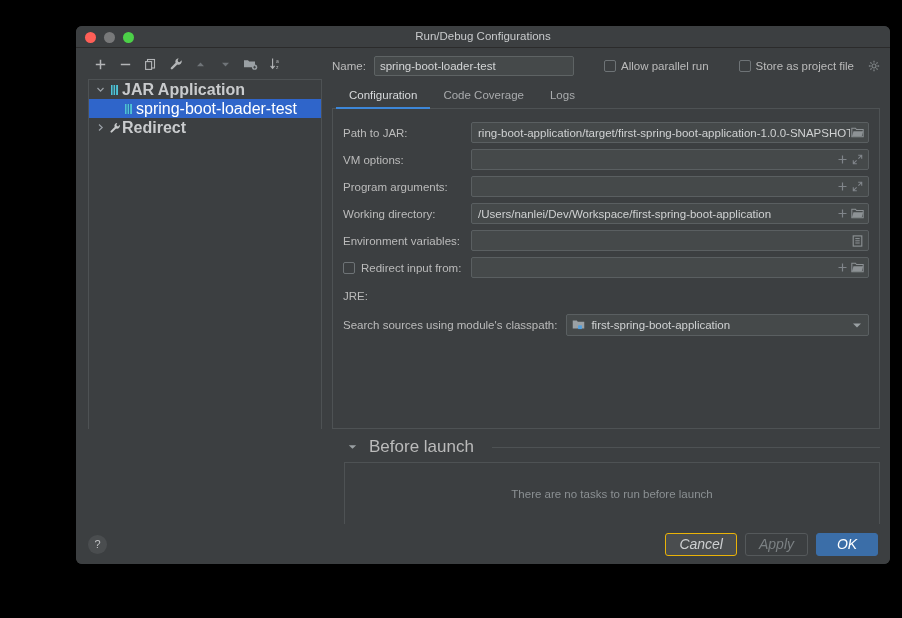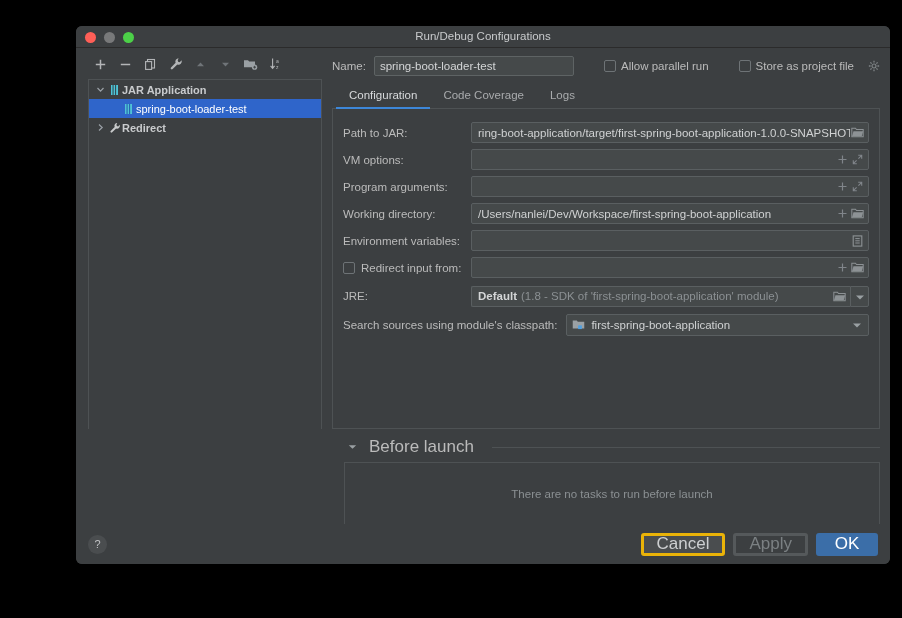--- a/index.html
+++ b/index.html
@@ -86,21 +86,21 @@
     flex: 1 1 auto;
     background: #3c3f41;
     border: 1px solid #4e5254;
     border-bottom: none;
     overflow: hidden;
   }
   .tree-row {
     height: 19px;
     display: flex;
     align-items: center;
-    font-size: 11px;
+    font-size: 16px;
     color: #bbbbbb;
     padding-left: 4px;
     white-space: nowrap;
   }
   .tree-row.selected { background: #2f65ca; color: #ffffff; }
   .tree-row.bold { font-weight: bold; color: #c9cbcd; }
   .twisty {
     width: 14px; display: inline-flex;
     justify-content: center; align-items: center;
     color: #9aa0a6; font-size: 9px;
@@ -288,25 +288,26 @@
     display: flex; align-items: center; justify-content: center;
     font-size: 11px;
     flex: 0 0 auto;
   }
   .spacer { flex: 1 1 auto; }
   .btn {
     height: 23px;
     min-width: 56px;
     padding: 0 13px;
     border-radius: 3px;
-    font-size: 17px;
+    font-size: 14px;
     display: flex; align-items: center; justify-content: center;
-    border: 3px solid #eab308;
+    border: 1px solid #eab308;
     background: #4a4d4f;
     color: #cdcfd1;
+    font-style: italic;
   }
   .btn.disabled { background: #3c3f41; color: #7b8083; border-color: #55595b; }
   .btn.primary { background: #3b6ea8; border-color: #3b6ea8; color: #ffffff; min-width: 62px; }
   svg { shape-rendering: geometricPrecision; }
 </style>
 </head>
 <body>
 
 <div class="window">
 
@@ -543,39 +544,20 @@
                 <svg width="13" height="11" viewBox="0 0 14 12">
                     <path d="M0.8 1.4h4l1.1 1.3h7.3v7.9H0.8z" fill="none" stroke="#8d9295" stroke-width="1.1"></path>
                     <path d="M2.6 4.6h10.6l-1.6 5.6H1z" fill="#8d9295"></path>
                   </svg>
               </span>
             </div>
           </div>
 
           <div class="frow" style="height:30px;">
             <span class="flabel">JRE:</span>
-            <div class="jre-field">
-              <div class="jre-box">
-                <span class="jre-main">Default</span>
-                <span class="jre-sub">(1.8 - SDK of 'first-spring-boot-application' module)</span>
-                <span class="fico" style="margin-left:auto;">
-                  <svg width="13" height="11" viewBox="0 0 14 12">
-                      <path d="M0.8 1.4h4l1.1 1.3h7.3v7.9H0.8z" fill="none" stroke="#8d9295" stroke-width="1.1"></path>
-                      <path d="M2.6 4.6h10.6l-1.6 5.6H1z" fill="#8d9295"></path>
-                    </svg>
-                </span>
-              </div>
-              <div class="arrow-btn">
-                <span>
-                  <svg width="10" height="7" viewBox="0 0 10 7">
-                      <path d="M1 1.6 5 5.4 9 1.6z" fill="#9aa0a3"></path>
-                    </svg>
-                </span>
-              </div>
-            </div>
           </div>
 
           <div class="srow">
             <span class="slabel">Search sources using module's classpath:</span>
             <div class="combo">
               <span style="display:flex;align-items:center;">
                 <svg width="13" height="12" viewBox="0 0 14 12">
                   <path d="M0.8 1.2h4.4l1 1.2h7v7.4H0.8z" fill="#9aa0a4"></path>
                   <rect x="6.6" y="6.4" width="4" height="4" fill="#4f9fe0"></rect>
                 </svg>

